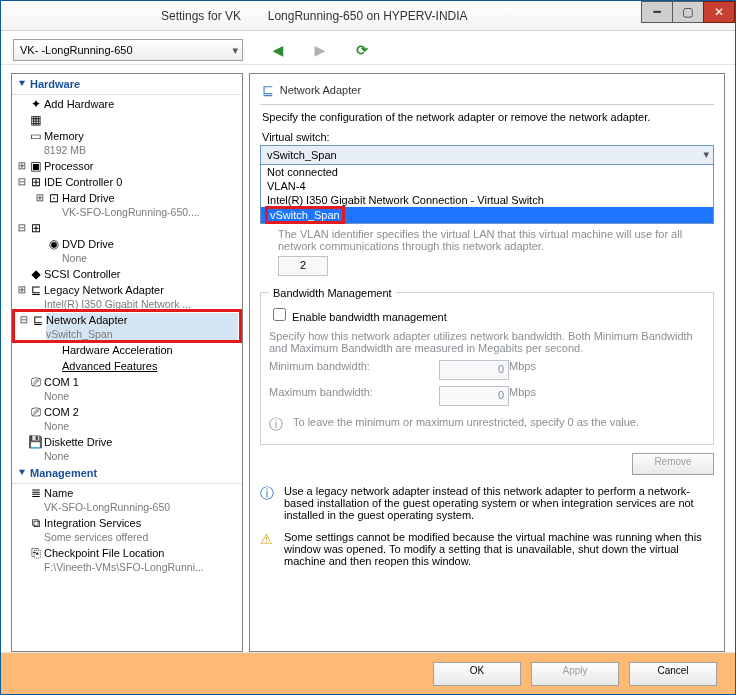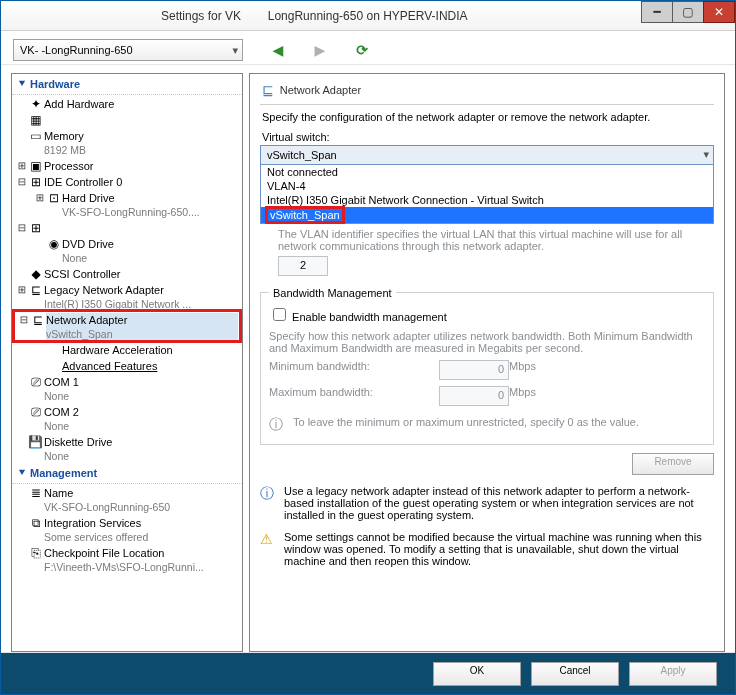--- a/index.html
+++ b/index.html
@@ -202,21 +202,21 @@
   .btn.disabled { color: #a0a0a0; }
   
   .footer {
     height: 42px;
     border-top: 1px solid #e5e5e5;
     display: flex;
     align-items: center;
     justify-content: flex-end;
     gap: 10px;
     padding-right: 18px;
-    background: #0c4a6e;
+    background: #fdba74;
   }
   .footer .btn { min-width: 88px; height: 24px; }
 </style>
 </head>
 <body>
 
 <div class="titlebar">
   <span class="title-text">Settings for VK        LongRunning-650 on HYPERV-INDIA</span>
   <div class="winbtns">
     <div class="winbtn">━</div>
@@ -446,15 +446,15 @@
       <div class="inforow">
         <span class="iic" style="color:#d99a00">⚠</span>
         <span class="itxt">Some settings cannot be modified because the virtual machine was running when this window was opened. To modify a setting that is unavailable, shut down the virtual machine and then reopen this window.</span>
       </div>
     </div>
   </div>
 </div>
 
 <div class="footer">
   <div class="btn">OK</div>
+  <div class="btn disabled">Apply</div>
   <div class="btn">Cancel</div>
-  <div class="btn disabled">Apply</div>
 </div>
 
 </body></html>

